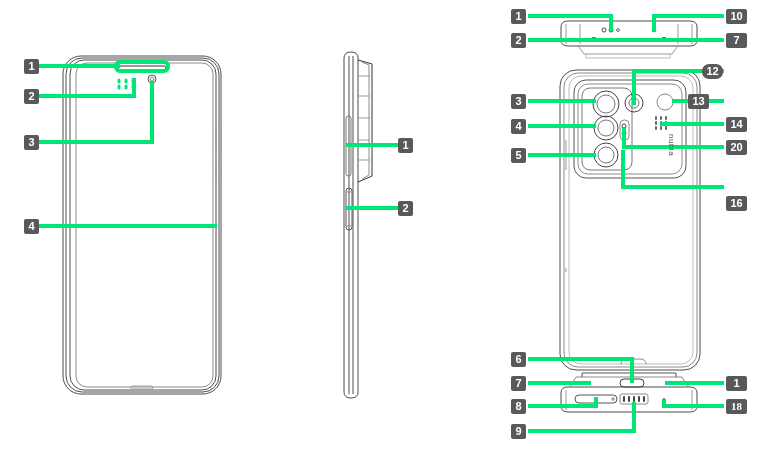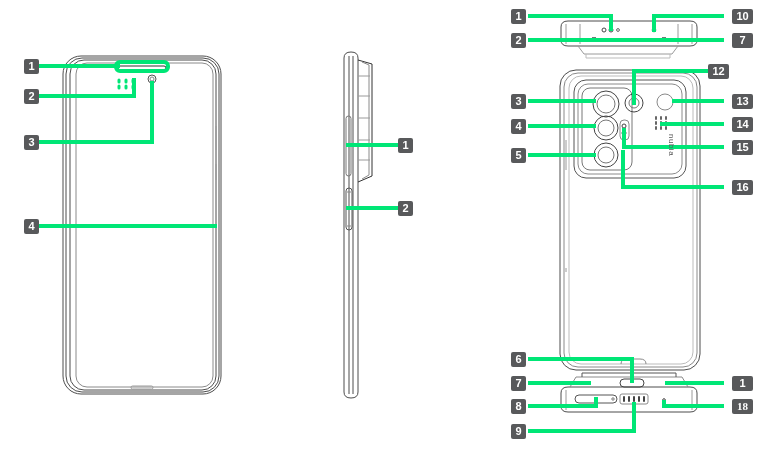--- a/index.html
+++ b/index.html
@@ -4,21 +4,21 @@
 <style>
   html,body{margin:0;padding:0;background:#ffffff;}
   body{width:762px;height:450px;position:relative;overflow:hidden;
        font-family:"Liberation Sans",sans-serif;}
   #stage{position:absolute;left:0;top:0;width:762px;height:450px;}
   svg.layer{position:absolute;left:0;top:0;width:762px;height:450px;overflow:visible;}
   .callout{position:absolute;display:flex;align-items:center;justify-content:center;
            background:#58595b;color:#ffffff;font-weight:bold;border-radius:2px;
            font-family:"Liberation Sans",sans-serif;line-height:1;}
   .callout.w1{width:15px;height:15px;font-size:11px;}
-  .callout.w2{width:21px;height:15px;font-size:11px;margin-left:6px;}
+  .callout.w2{width:21px;height:15px;font-size:11px;}
   .nubia{position:absolute;font-size:8px;color:#555;letter-spacing:.5px;
          transform:rotate(90deg);transform-origin:left top;
          font-family:"Liberation Sans",sans-serif;}
 </style>
 </head>
 <body>
 
 <div id="stage">
 
   <svg class="layer" viewBox="0 0 762 450">
@@ -208,22 +208,22 @@
       <div class="callout w1" style="left: 511px; top: 33px;">2</div>
       <div class="callout w1" style="left: 511px; top: 94px;">3</div>
       <div class="callout w1" style="left: 511px; top: 119px;">4</div>
       <div class="callout w1" style="left: 511px; top: 148px;">5</div>
       <div class="callout w1" style="left: 511px; top: 352px;">6</div>
       <div class="callout w1" style="left: 511px; top: 376px;">7</div>
       <div class="callout w1" style="left: 511px; top: 399px;">8</div>
       <div class="callout w1" style="left: 511px; top: 424px;">9</div>
       <div class="callout w2" style="left: 726px; top: 9px;">10</div>
       <div class="callout w2" style="left: 726px; top: 33px;">7</div>
-      <div class="callout w2" style="left: 702px; top: 64px;">12</div>
-      <div class="callout w2" style="left: 726px; top: 94px;">13</div>
+      <div class="callout w2" style="left: 702px; top: 64px; border-radius: 7px;">12</div>
+      <div class="callout w2" style="left: 688px; top: 94px;">13</div>
       <div class="callout w2" style="left: 726px; top: 117px;">14</div>
-      <div class="callout w2" style="left: 726px; top: 140px;">15</div>
-      <div class="callout w2" style="left: 726px; top: 180px;">16</div>
+      <div class="callout w2" style="left: 726px; top: 140px;">20</div>
+      <div class="callout w2" style="left: 726px; top: 196px;">16</div>
       <div class="callout w2" style="left: 726px; top: 376px;">1</div>
       <div class="callout w2" style="left: 726px; top: 399px; font-family: Liberation Serif, serif;">18</div>
     </div>
 
 </div>
 
 </body></html>

